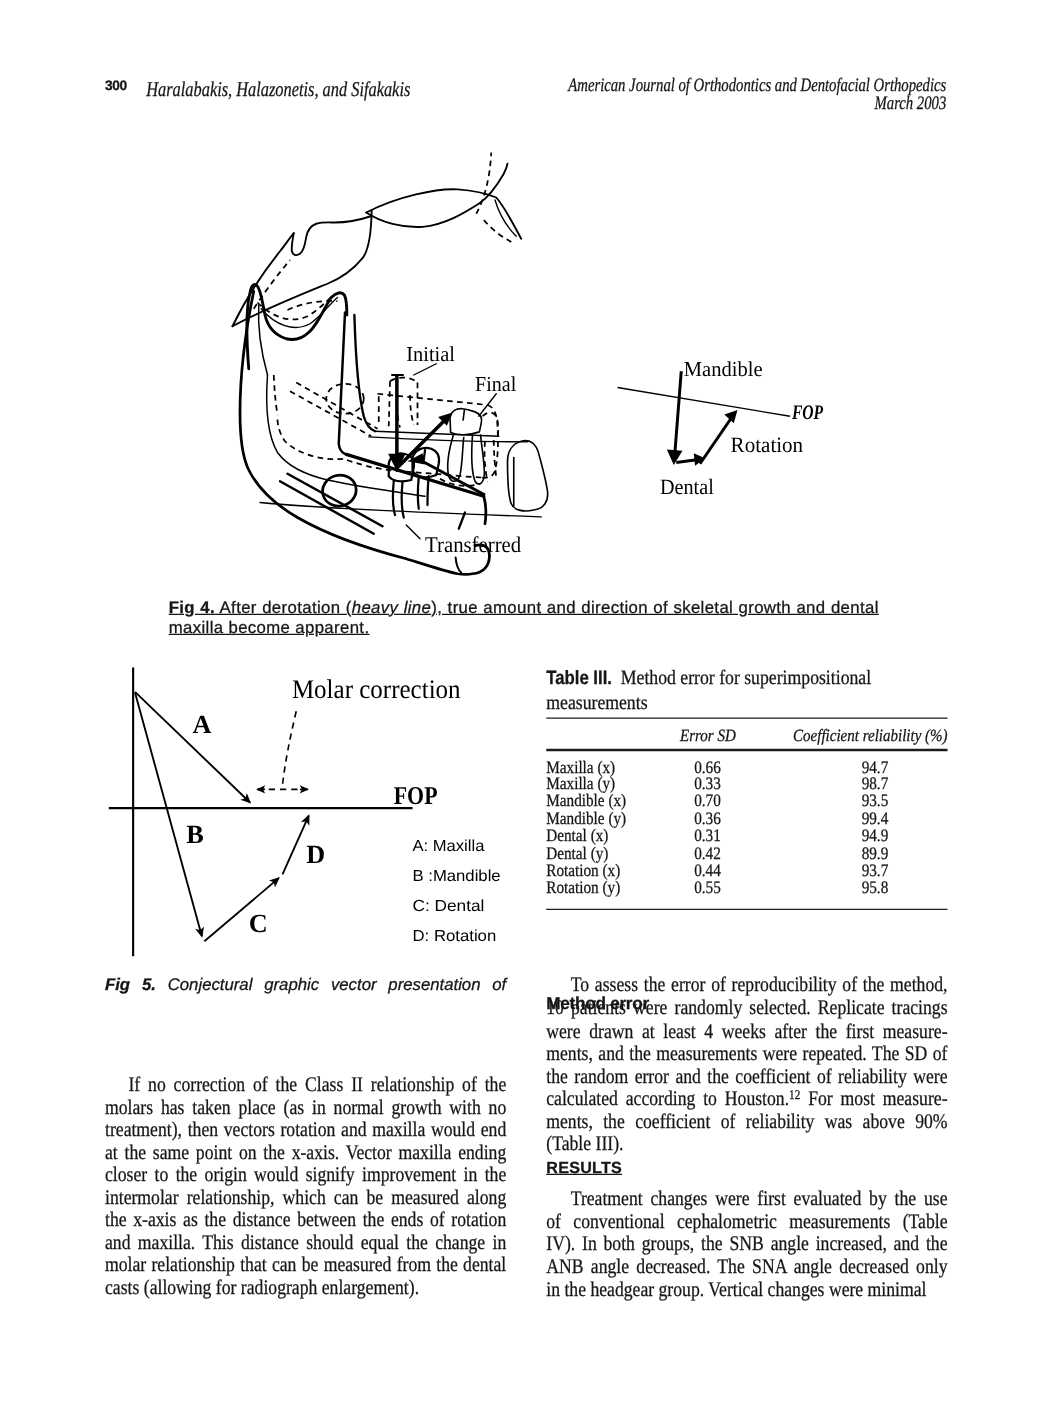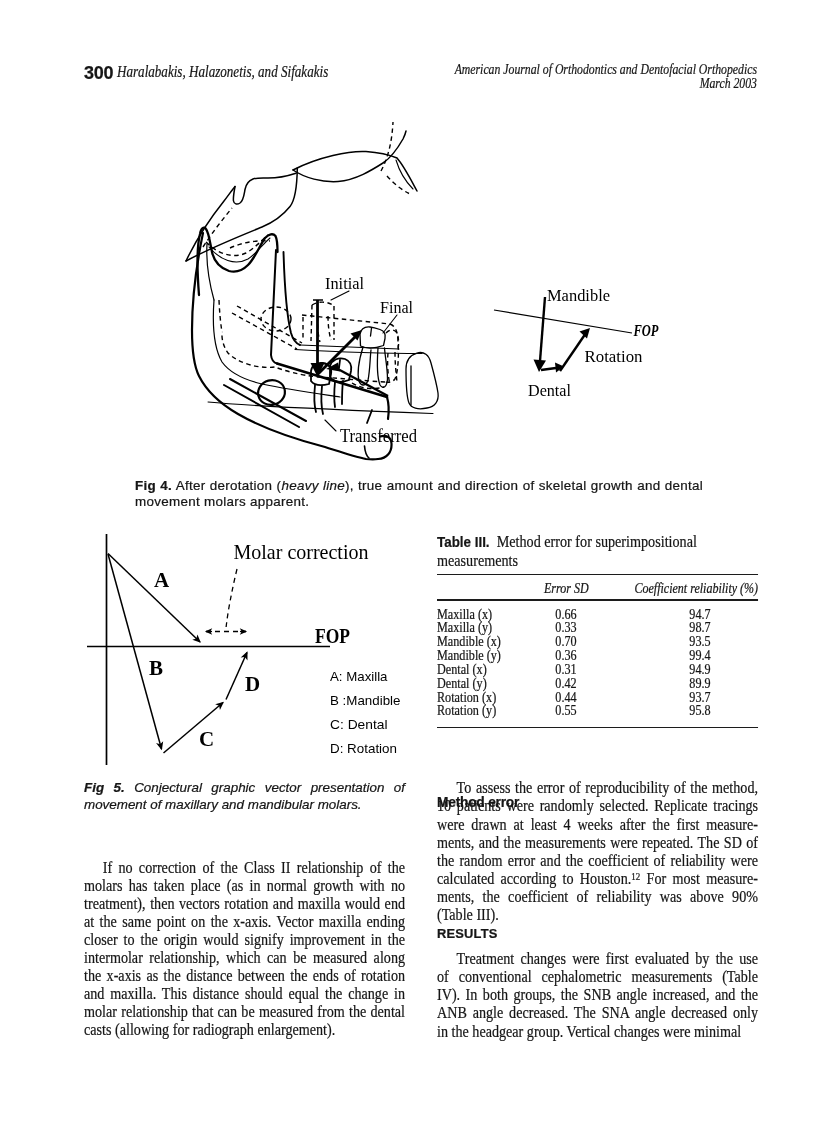--- a/index.html
+++ b/index.html
@@ -8,21 +8,21 @@
 .abs{position:absolute;}
 .jline{text-align:justify;text-align-last:justify;white-space:nowrap;}
 .sans{font-family:"Liberation Sans",sans-serif;}
 .sqz{transform-origin:0 0;}
 svg{position:absolute;overflow:visible;}
 
 </style>
 </head>
 <body>
 
-<div class="abs sans" style="left:84px;top:63px;font-size:18px;font-weight:bold;letter-spacing:-0.3px;">300</div>
+<div class="abs sans" style="left:84px;top:63px;font-size:11px;font-weight:bold;letter-spacing:-0.3px;">300</div>
 <div class="abs sqz" style="left:117px;top:62px;font-size:16.8px;font-style:italic;transform:scaleX(0.78);white-space:nowrap;">Haralabakis, Halazonetis, and Sifakakis</div>
 <div class="abs" style="left:357px;top:62.4px;width:400px;text-align:right;font-style:italic;font-size:15.2px;line-height:14.1px;transform:scaleX(0.774);transform-origin:100% 0;white-space:nowrap;">American Journal of Orthodontics and Dentofacial Orthopedics<br>March 2003</div>
 
 <svg id="fig4" class="abs" style="left:80px;top:100px;" width="690" height="375" viewBox="80 100 690 375">
 
   <g stroke="#000" fill="none" stroke-width="1.5" stroke-linecap="round">
 
     <path d="M 293,170 C 318,157 350,150.5 366,151.5 C 380,152.5 391,155.5 397,158 C 404,166 411,180 417,191"></path>
     <path d="M 293,170 C 305,178 322,182.5 338,181.5 C 356,180 372,170 383,163 C 392,157 399,146 403,139 C 404.5,136 405.5,133.5 406,131"></path>
     <path d="M 396,160 C 399,170 405,181 413,189" stroke-width="1.1"></path>
@@ -134,23 +134,23 @@
     <text x="325" y="288.5" font-size="17" textLength="39" lengthAdjust="spacingAndGlyphs">Initial</text>
     <text x="380" y="313" font-size="17" textLength="33" lengthAdjust="spacingAndGlyphs">Final</text>
     <text x="340" y="441.5" font-size="18" textLength="77" lengthAdjust="spacingAndGlyphs">Transferred</text>
     <text x="547" y="300.5" font-size="17" textLength="63" lengthAdjust="spacingAndGlyphs">Mandible</text>
     <text x="528" y="395.5" font-size="17.5" textLength="43" lengthAdjust="spacingAndGlyphs">Dental</text>
     <text x="584.5" y="361.5" font-size="17.5" textLength="58" lengthAdjust="spacingAndGlyphs">Rotation</text>
     <text x="633.5" y="335.5" font-size="16.5" font-weight="bold" font-style="italic" textLength="25" lengthAdjust="spacingAndGlyphs">FOP</text>
   </g>
 </svg>
 
-<div class="abs sans" style="left:135px;top:477.8px;width:568px;font-size:13.4px;line-height:15.9px;letter-spacing:0.3px;">
+<div class="abs sans" style="left:135px;top:477.8px;width:568px;font-size:13.4px;line-height:15.9px;letter-spacing:0.3px;text-decoration:underline;">
   <div class="jline"><b>Fig 4.</b> After derotation (<i>heavy line</i>), true amount and direction of skeletal growth and dental</div>
-  <div>movement molars apparent.</div>
+  <div>maxilla become apparent.</div>
 </div>
 
 <svg id="fig5" class="abs" style="left:84px;top:528px;" width="330" height="245" viewBox="84 528 330 245">
   <defs>
     <marker id="ah" viewBox="0 0 10 10" refX="8.5" refY="5" markerWidth="7.6" markerHeight="5.6" orient="auto-start-reverse">
       <path d="M 0 0.6 L 10 5 L 0 9.4 L 2.5 5 z" fill="#000"></path>
     </marker>
   </defs>
   <g stroke="#000" fill="none">
     <line x1="106.5" y1="534" x2="106.5" y2="765" stroke-width="1.7"></line>
@@ -175,21 +175,20 @@
       <text x="330" y="680.8" textLength="57.5" lengthAdjust="spacingAndGlyphs">A: Maxilla</text>
       <text x="330" y="704.6" textLength="70.5" lengthAdjust="spacingAndGlyphs">B :Mandible</text>
       <text x="330" y="728.9" textLength="57.5" lengthAdjust="spacingAndGlyphs">C: Dental</text>
       <text x="330" y="752.7" textLength="67" lengthAdjust="spacingAndGlyphs">D: Rotation</text>
     </g>
   </g>
 </svg>
 
 <div class="abs sans" style="left:84px;top:779px;width:321px;font-size:13.4px;line-height:17px;font-style:italic;">
   <div class="jline"><b>Fig 5.</b> Conjectural graphic vector presentation of</div>
-  <div>movement of maxillary and mandibular molars.</div>
 </div>
 
 <div class="abs sqz" style="left:84px;top:858.6px;width:377px;font-size:16.6px;line-height:18.05px;transform:scaleX(0.8515);">
   <div class="jline" style="text-indent:22px;">If no correction of the Class II relationship of the</div>
   <div class="jline">molars has taken place (as in normal growth with no</div>
   <div class="jline">treatment), then vectors rotation and maxilla would end</div>
   <div class="jline">at the same point on the x-axis. Vector maxilla ending</div>
   <div class="jline">closer to the origin would signify improvement in the</div>
   <div class="jline">intermolar relationship, which can be measured along</div>
   <div class="jline">the x-axis as the distance between the ends of rotation</div>
@@ -224,20 +223,20 @@
   <div class="jline" style="text-indent:23px;">To assess the error of reproducibility of the method,</div>
   <div class="jline">10 patients were randomly selected. Replicate tracings</div>
   <div class="jline">were drawn at least 4 weeks after the first measure-</div>
   <div class="jline">ments, and the measurements were repeated. The SD of</div>
   <div class="jline">the random error and the coefficient of reliability were</div>
   <div class="jline">calculated according to Houston.<span style="font-size:10.5px;vertical-align:4.5px;line-height:0;">12</span> For most measure-</div>
   <div class="jline">ments, the coefficient of reliability was above 90%</div>
   <div>(Table III).</div>
 </div>
 
-<div class="abs sans" style="left:437px;top:925.5px;font-size:12.9px;font-weight:bold;letter-spacing:0.2px;">RESULTS</div>
+<div class="abs sans" style="left:437px;top:925.5px;font-size:12.9px;font-weight:bold;letter-spacing:0.2px;text-decoration:underline;">RESULTS</div>
 <div class="abs sqz" style="left:437px;top:950px;width:377px;font-size:16.6px;line-height:18.15px;transform:scaleX(0.8515);">
   <div class="jline" style="text-indent:23px;">Treatment changes were first evaluated by the use</div>
   <div class="jline">of conventional cephalometric measurements (Table</div>
   <div class="jline">IV). In both groups, the SNB angle increased, and the</div>
   <div class="jline">ANB angle decreased. The SNA angle decreased only</div>
   <div>in the headgear group. Vertical changes were minimal</div>
 </div>
 
 </body></html>

